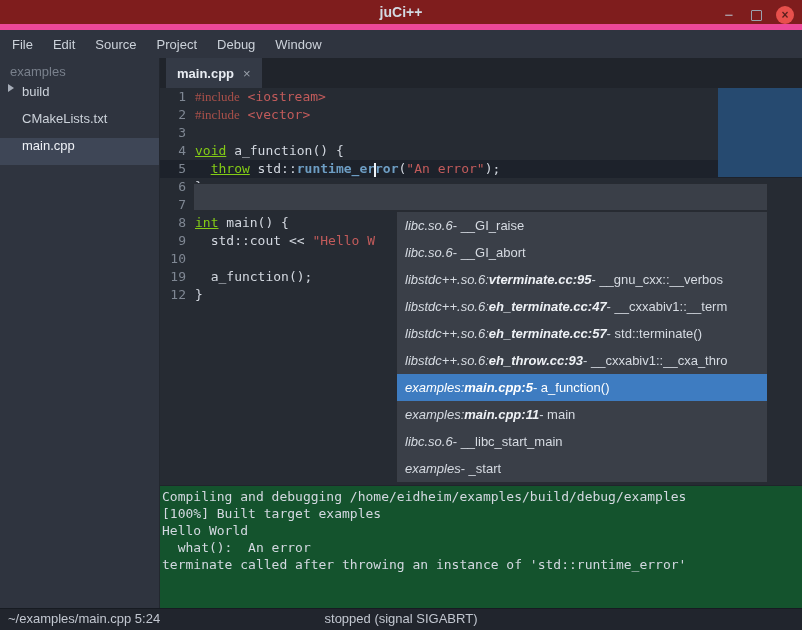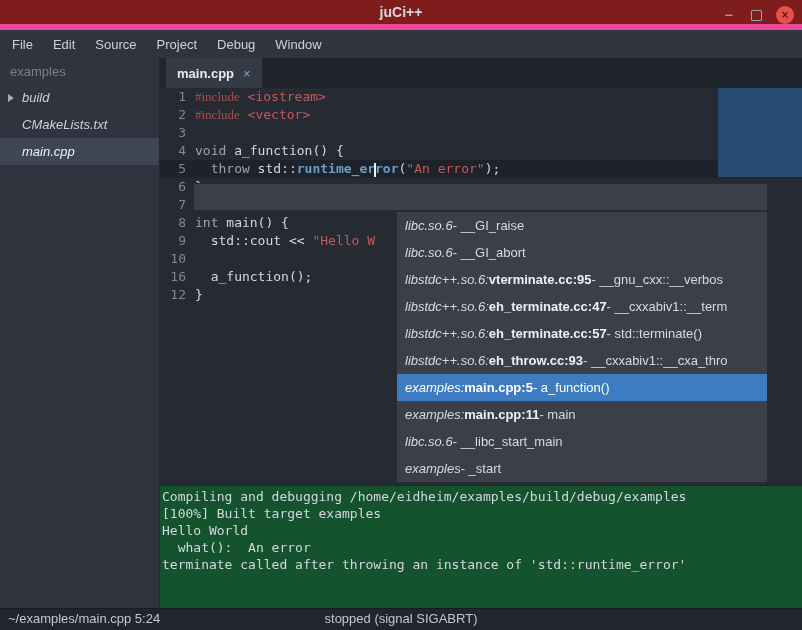--- a/index.html
+++ b/index.html
@@ -19,54 +19,54 @@
   
   .menubar{height:28px;display:flex;align-items:center;padding-left:2px;background:#2f343f;}
   .menu-item{padding:3px 10px;font-size:13px;color:#ccd2da;}
 
   
   .main{display:flex;height:550px;}
 
   
   .sidebar{width:160px;background:#2f343f;flex:none;border-right:1px solid #23272f;box-sizing:border-box;}
   .side-header{padding:6px 10px 5px 10px;font-size:13px;color:#79808c;}
-  .tree-row{height:27px;display:flex;align-items:center;padding-left:8px;font-size:13px;color:#ccd2da;font-style:italic;}
+  .tree-row{height:27px;display:flex;align-items:flex-start;padding-left:8px;font-size:13px;color:#ccd2da;}
   .tree-row.selected{background:#3e4656;color:#eef1f6;}
   .tri{width:0;height:0;border-left:6px solid #a6adb8;border-top:4px solid transparent;
        border-bottom:4px solid transparent;margin-right:8px;flex:none;}
   .indent{width:14px;flex:none;}
 
   
   .editor-pane{display:flex;flex-direction:column;width:642px;}
   .tabbar{height:30px;background:#20242b;display:flex;align-items:stretch;padding-left:6px;flex:none;}
   .tab{display:flex;align-items:center;gap:9px;padding:0 11px;background:#343a46;
        font-size:13px;font-weight:bold;color:#e8ecf2;}
   .tab-close{color:#9aa0aa;font-weight:normal;font-size:13px;}
 
   .editor-wrap{position:relative;height:397px;background:#262b33;overflow:hidden;flex:none;}
   .code-area{position:absolute;left:0;top:0;right:0;}
   .code-line{display:flex;height:18px;line-height:18px;font-family:"DejaVu Sans Mono",monospace;font-size:13px;}
   .code-line.current{background:#1d222b;}
   .ln{width:26px;flex:none;text-align:right;padding-right:9px;color:#7f8793;}
   .code{white-space:pre;color:#d3d8e0;}
-  .kw{color:#a3a3a3;}
+  .kw{color:#84cc16;text-decoration:underline;}
   .pre{color:#a9504a;font-family:Liberation Serif, serif;}
   .str{color:#c25b5b;}
   .type{color:#6d9dc3;font-weight:bold;}
   .caret{display:inline-block;width:2px;height:14px;margin:0 -1px;background:#eef2f7;vertical-align:middle;}
 
   .doc-rect{position:absolute;left:558px;top:0;width:84px;height:89px;background:#264a70;z-index:3;}
   .sig-tooltip{position:absolute;left:33px;top:95px;width:575px;height:28px;background:#3a3f48;
                border:1px solid #272b32;box-sizing:border-box;z-index:4;}
   .stack-popup{position:absolute;left:236px;top:123px;width:372px;background:#3a3f48;
                border:1px solid #272b32;box-sizing:border-box;z-index:5;}
   .stack-row{height:27px;display:flex;align-items:center;padding-left:8px;font-size:13px;color:#d6dbe2;
              white-space:nowrap;overflow:hidden;}
   .stack-row .it{font-style:italic;}
-  .stack-row .bold{font-weight:bold;color:#eef1f5;}
+  .stack-row .bold{font-weight:bold;color:#eef1f5;font-style:italic;}
   .stack-row .plain{color:#d6dbe2;text-align:center;}
   .stack-row.selected{background:#3e7cc1;color:#ffffff;}
   .stack-row.selected .plain,.stack-row.selected .bold{color:#ffffff;}
 
   .console{flex:1;background:#14532d;border-top:1px solid #20242b;padding:2px 2px;overflow:hidden;}
   .console-line{font-family:"DejaVu Sans Mono",monospace;font-size:13px;line-height:17px;
                 color:#d3d8e0;white-space:pre;}
 
   
   .statusbar{height:22px;background:#21252d;border-top:1px solid #171b22;box-sizing:border-box;
@@ -162,21 +162,21 @@
             </div>
             <div class="code-line">
               <span class="ln">9</span>
               <span class="code"><span class="plain">  std::cout &lt;&lt; </span><span class="str">"Hello W</span></span>
             </div>
             <div class="code-line">
               <span class="ln">10</span>
               <span class="code"></span>
             </div>
             <div class="code-line">
-              <span class="ln">16</span>
+              <span class="ln">19</span>
               <span class="code"><span class="plain">  a_function();</span></span>
             </div>
             <div class="code-line">
               <span class="ln">12</span>
               <span class="code"><span class="plain">}</span></span>
             </div>
           </div>
         <div class="doc-rect"></div>
         <div class="sig-tooltip"></div>
         <div class="stack-popup">

